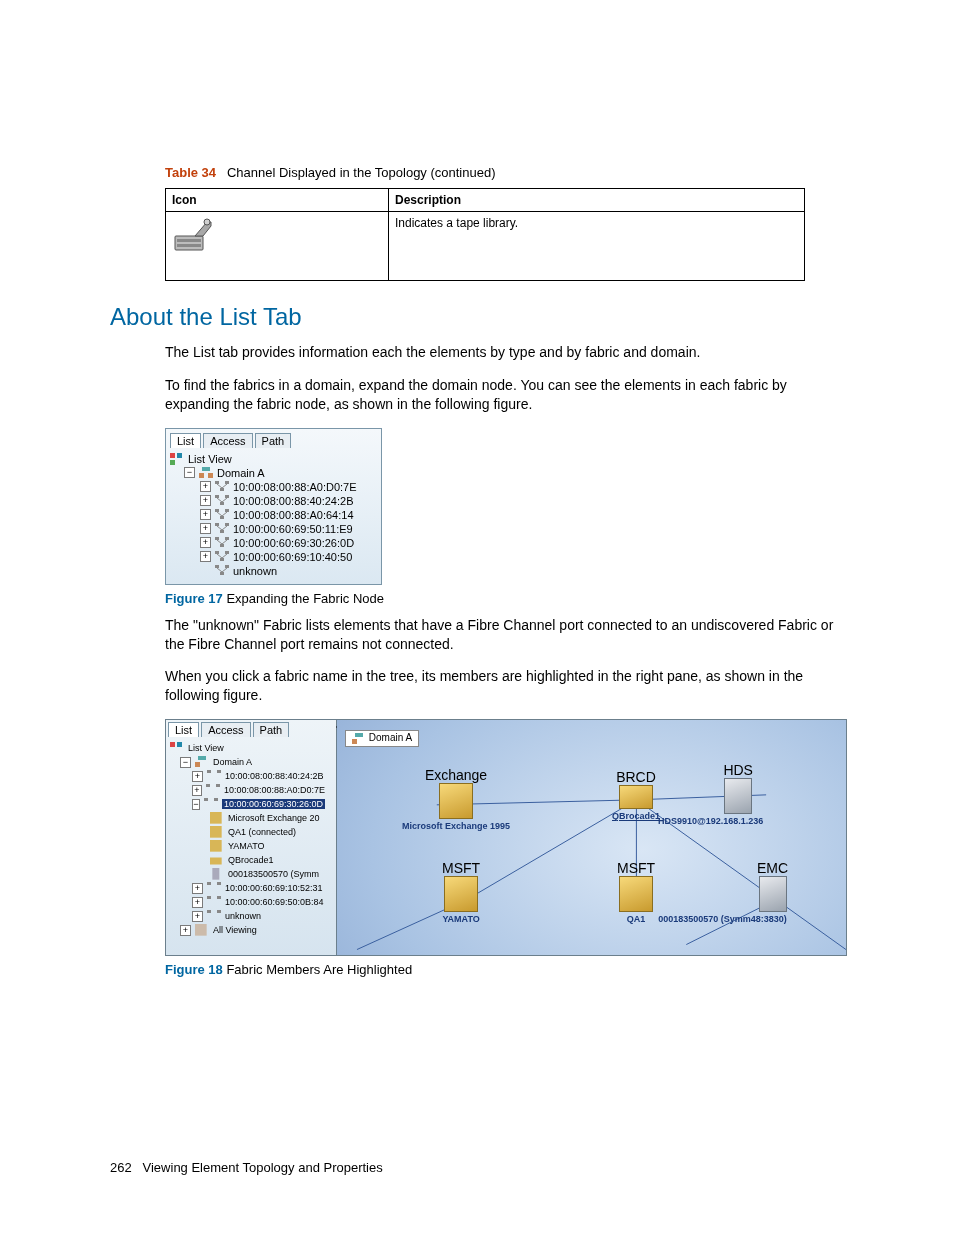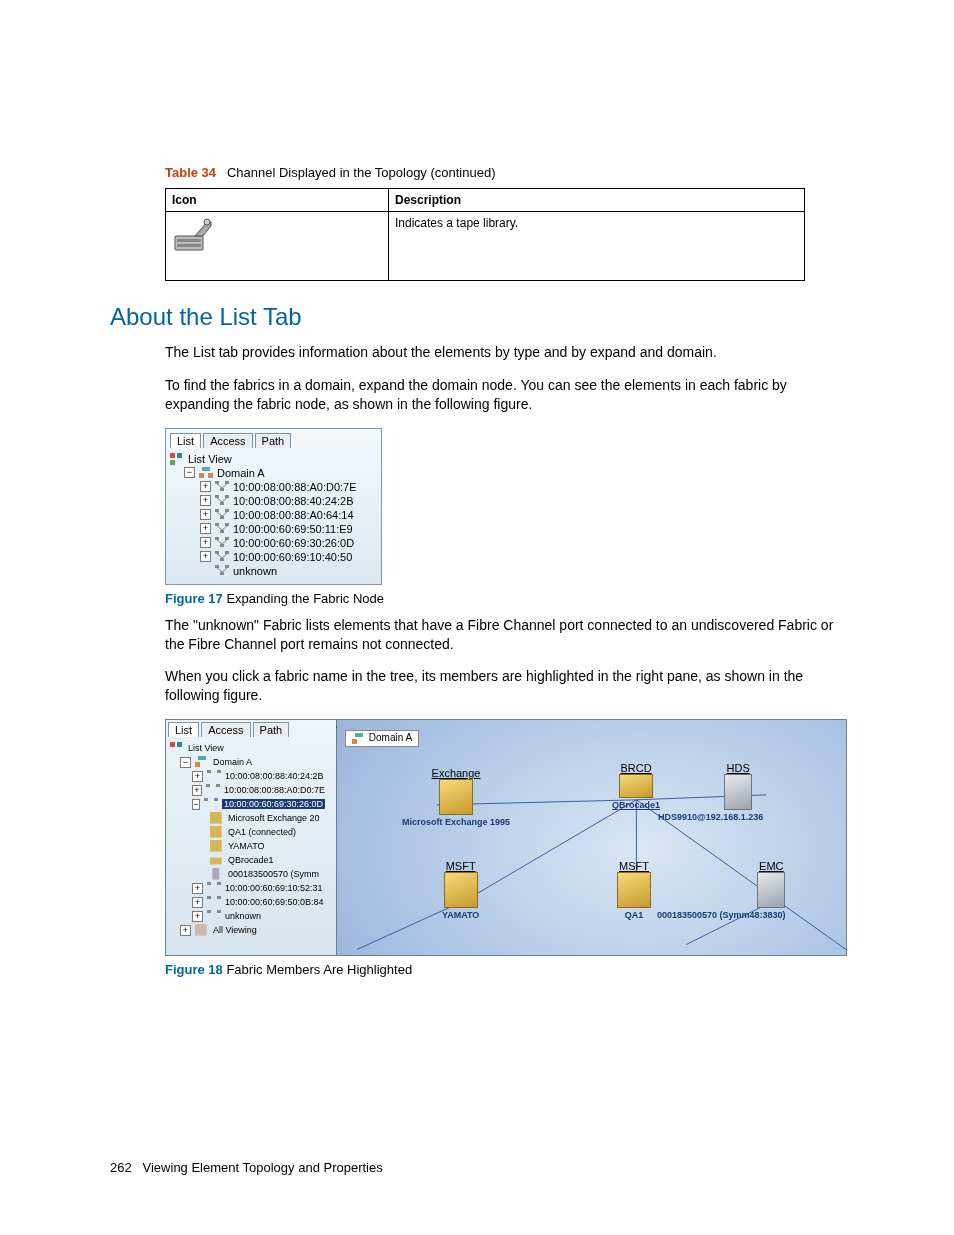--- a/index.html
+++ b/index.html
@@ -184,24 +184,23 @@
     background: linear-gradient(160deg, #e8eaee, #9aa3ae);
     border: 1px solid #6a7580;
   }
   .topo-node .sublbl {
     font-size: 9px;
     color: #1a3a7a;
     font-weight: bold;
     white-space: nowrap;
   }
   .topo-node .tag {
-    font-size: 11px;
+    font-size: 14px;
     color: #000;
     white-space: nowrap;
-    text-decoration: underline;
   }
   .resizer {
     position: absolute;
     left: 170px;
     top: 0;
     width: 8px;
     height: 14px;
   }
   .resizer svg { display:block; }
   svg.connections {
@@ -243,21 +242,21 @@
           </svg>
         </span>
       </td>
       <td>Indicates a tape library.</td>
     </tr>
   </tbody>
     </table>
 
   <h2 class="section-title">About the List Tab</h2>
 
-  <p class="body-text">The List tab provides information about the elements by type and by expand and domain.</p>
+  <p class="body-text">The List tab provides information each the elements by type and by fabric and domain.</p>
   <p class="body-text">To find the fabrics in a domain, expand the domain node. You can see the elements in each fabric by expanding the fabric node, as shown in the following figure.</p>
 
   <div class="fig17">
     <div class="tabs">
       <div class="tab active">List</div>
       <div class="tab">Access</div>
       <div class="tab">Path</div>
     </div>
     <div class="tree">
       <div class="tree-row">
@@ -495,21 +494,21 @@
               <rect x="3" y="0" width="8" height="4" fill="#5aa"></rect>
               <rect x="0" y="6" width="5" height="5" fill="#c85"></rect>
             </svg></span>
         <span>Domain A</span>
       </div>
       <div class="topo-node" style="left:65px; top:47px">
         <div class="tag">Exchange</div>
         <div class="srv"></div>
         <div class="sublbl">Microsoft Exchange 1995</div>
       </div>
-      <div class="topo-node" style="left:275px; top:42px">
+      <div class="topo-node" style="left:275px; top:49px">
         <div class="tag">BRCD</div>
         <div class="srv" style="height:22px"></div>
         <div class="sublbl" style="text-decoration:underline">QBrocade1</div>
       </div>
       <div class="topo-node" style="left:376px; top:42px">
         <div class="tag">HDS</div>
         <div class="stor"></div>
         <div class="sublbl" style="margin-left:-55px">HDS9910@192.168.1.236</div>
       </div>
       <div class="topo-node" style="left:105px; top:140px">

